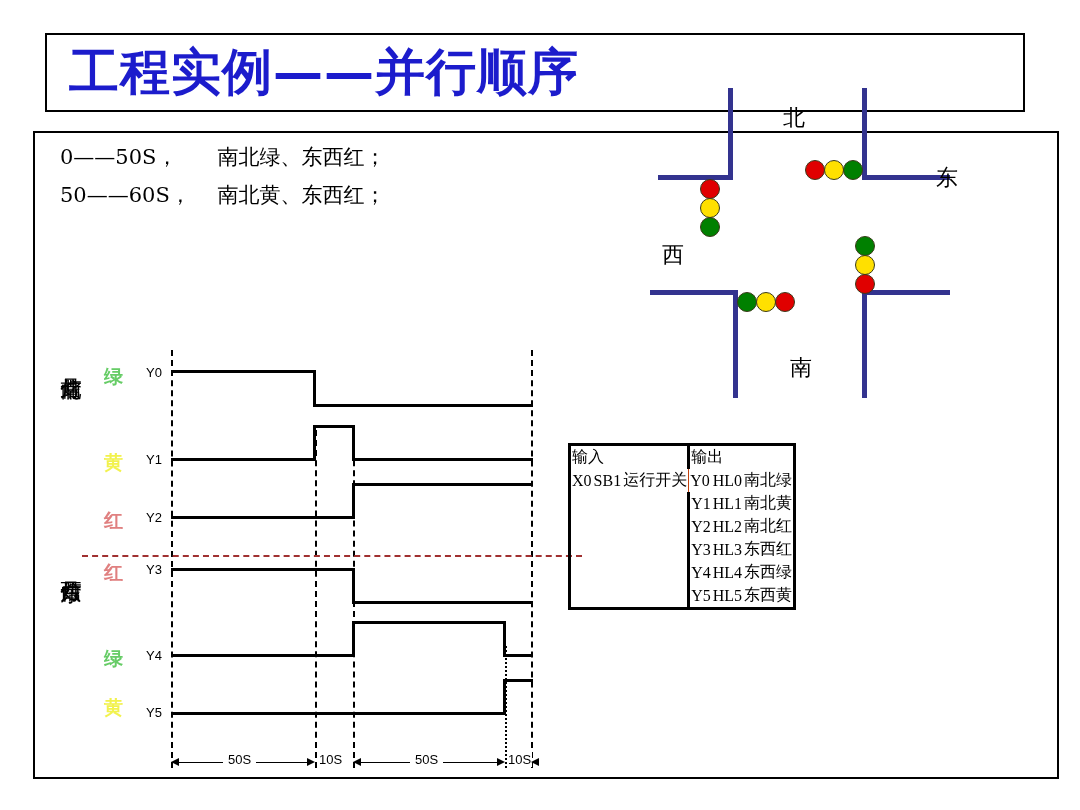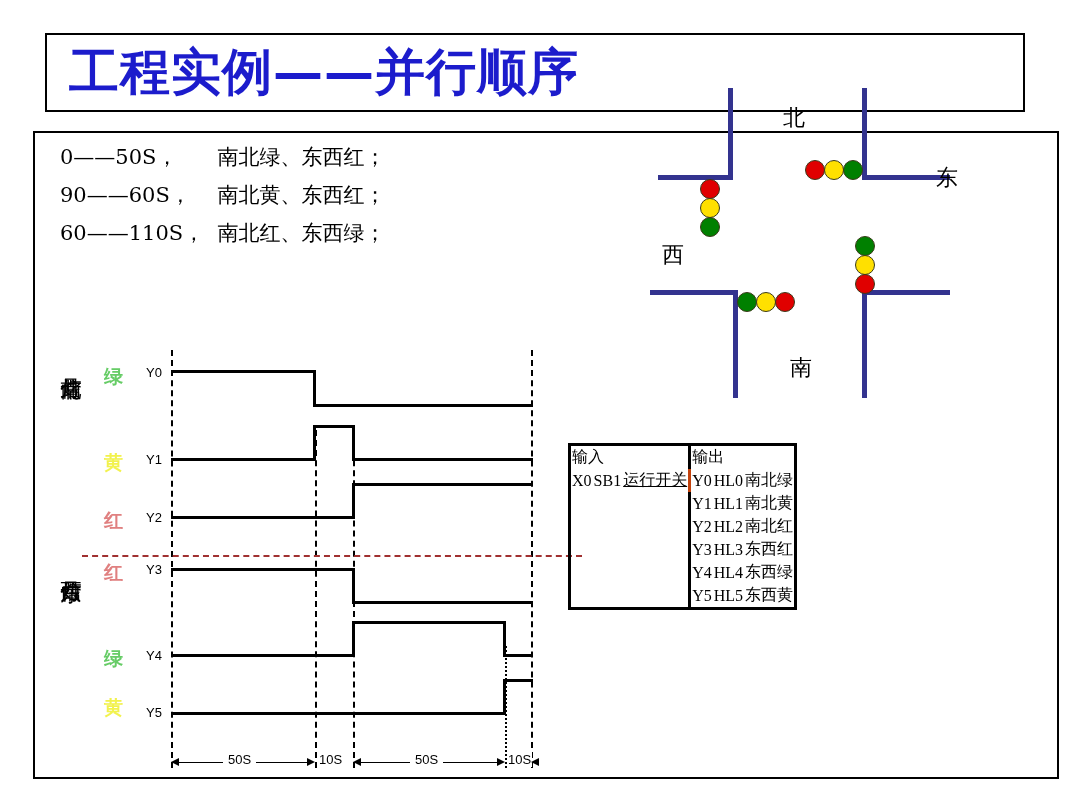--- a/index.html
+++ b/index.html
@@ -97,22 +97,21 @@
 <div class="slide">
 
   <div id="title-box">
     <div id="title-text">工程实例——并行顺序</div>
   </div>
 
   <div id="body-box"></div>
 
   <div id="spec">
     <div class="spec-line b">0——50S，      南北绿、东西红；</div>
-    <div class="spec-line b">90——60S，    南北黄、东西红；</div>
-    <div class="spec-line b">60——110S，  南北红、东西绿；</div>
+    <div class="spec-line b">50——60S，    南北黄、东西红；</div>
   </div>
 
   <div id="intersection">
 
     <div class="road" style="left:88px;top:0px;width:5px;height:92px;"></div>
     <div class="road" style="left:18px;top:87px;width:75px;height:5px;"></div>
 
     <div class="road" style="left:222px;top:0px;width:5px;height:92px;"></div>
     <div class="road" style="left:222px;top:87px;width:88px;height:5px;"></div>
 
@@ -219,21 +218,21 @@
     <table>
       <tbody>
           <tr>
         <td class="c-a" colspan="3" style="border-right:3px solid #000;">输入</td>
         <td class="c-d" colspan="3">输出</td>
       </tr>
 
       <tr>
         <td class="mono">X0</td>
         <td class="mono">SB1</td>
-        <td style="border-right:3px solid #c2410c;text-decoration:underline;">运行开关</td>
+        <td style="border-right:1px solid #c2410c;">运行开关</td>
         <td class="mono">Y0</td>
         <td class="mono">HL0</td>
         <td>南北绿</td>
       </tr>
       <tr>
         <td class="mono"></td>
         <td class="mono"></td>
         <td style="border-right:3px solid #000;"></td>
         <td class="mono">Y1</td>
         <td class="mono">HL1</td>

